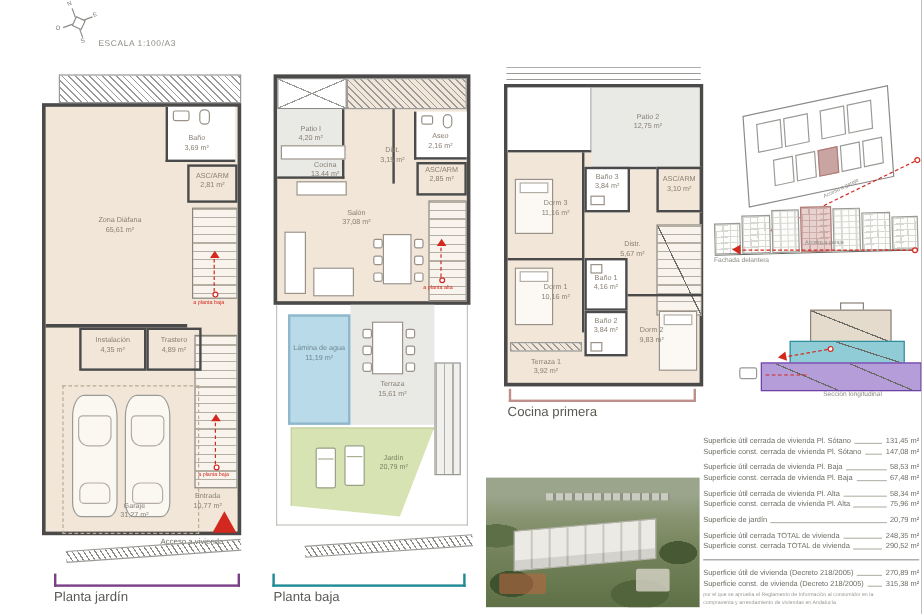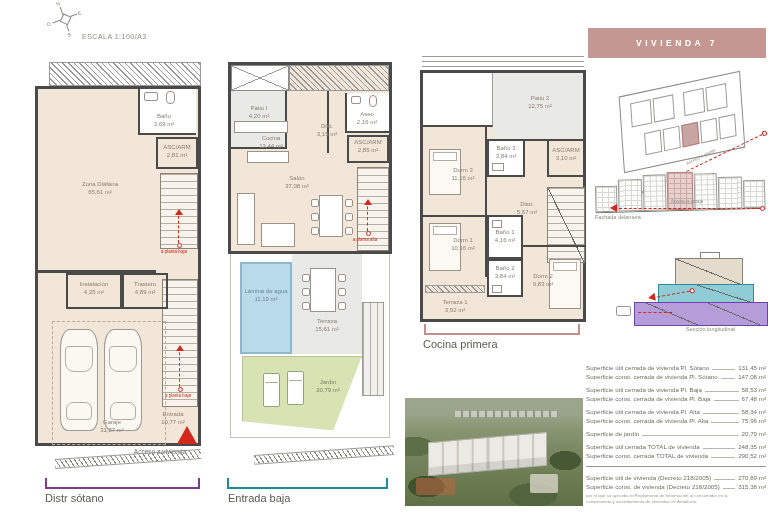--- a/index.html
+++ b/index.html
@@ -231,41 +231,38 @@
       <div class="hatch" style="left:2px;top:212px;width:60px;height:8px;"></div>
       <div class="lbl" style="left:8px;top:226px;width:48px;">
         <span class="nm">Terraza 1</span><span>3,92 m²</span>
       </div>
     </div>
   </div>
   <div class="bracket" style="left:424px;top:324px;width:156px;border-color:#bf8f8b;"></div>
   <div class="caption" style="left:423px;top:338px;">Cocina primera</div>
 
   <div class="bracket" style="left:45px;top:478px;width:155px;border-color:#7a3f86;"></div>
-  <div class="caption" style="left:45px;top:492px;">Distr sótano</div>
+  <div class="caption" style="left:45px;top:492px;">Planta jardín</div>
   <div class="bracket" style="left:227px;top:478px;width:161px;border-color:#1f8b96;"></div>
-  <div class="caption" style="left:228px;top:492px;">Entrada baja</div>
+  <div class="caption" style="left:228px;top:492px;">Planta baja</div>
 
   <div class="abs" style="left:405px;top:398px;width:178px;height:108px;overflow:hidden;
        background:
         radial-gradient(ellipse 30px 18px at 12% 82%, #3f5230 0 60%, transparent 61%),
         radial-gradient(ellipse 26px 16px at 90% 58%, #465834 0 60%, transparent 61%),
         radial-gradient(ellipse 40px 20px at 72% 90%, #51643c 0 60%, transparent 61%),
         radial-gradient(ellipse 34px 16px at 5% 45%, #5d6f47 0 60%, transparent 61%),
         linear-gradient(to bottom,#9aa58c 0 14%,#8a9674 28%,#75845c 55%,#5f7046 100%);">
     <div class="abs" style="left:28%;top:12%;width:58%;height:6%;background:repeating-linear-gradient(90deg,#d9d9d3 0 6px,#8b8b82 6px 8px);opacity:.75;"></div>
     <div class="abs" style="left:13%;top:36%;width:66%;height:30%;transform:skewY(-5deg);border:1px solid #b5b3ab;box-shadow:inset 0 -8px 0 rgba(0,0,0,.10);
          background:repeating-linear-gradient(90deg,#eceae4 0 13px,#c9c7bf 13px 15px),linear-gradient(#f2f0ea,#d8d6cf);"></div>
     <div class="abs" style="left:6%;top:74%;width:22%;height:16%;background:#b5673f;opacity:.6;border-radius:2px;"></div>
     <div class="abs" style="left:70%;top:70%;width:16%;height:18%;background:#d8d4c8;opacity:.8;border-radius:2px;"></div>
   </div>
 
-  <div class="abs" style="left:588px;top:28px;width:178px;height:30px;background:#c49793;display:flex;align-items:center;justify-content:center;">
-    <span style="color:#fff;font-size:8.5px;font-weight:bold;letter-spacing:3.5px;">VIVIENDA 7</span>
-  </div>
 
   <div class="abs" style="left:608px;top:68px;width:158px;height:118px;">
     <div class="abs" style="left:12px;top:16px;width:122px;height:74px;border:1.5px solid #8a8a86;background:#fff;transform:rotate(-12deg) skewX(-8deg);">
       <div class="abs" style="left:10px;top:8px;display:flex;gap:2px;">
         <div style="width:19px;height:22px;border:1px solid #9a9a96;"></div>
         <div style="width:19px;height:22px;border:1px solid #9a9a96;"></div>
         <div style="width:19px;height:22px;border:1px solid #9a9a96;margin-left:8px;"></div>
         <div style="width:19px;height:22px;border:1px solid #9a9a96;"></div>
       </div>
       <div class="abs" style="left:22px;top:40px;display:flex;gap:2px;">

